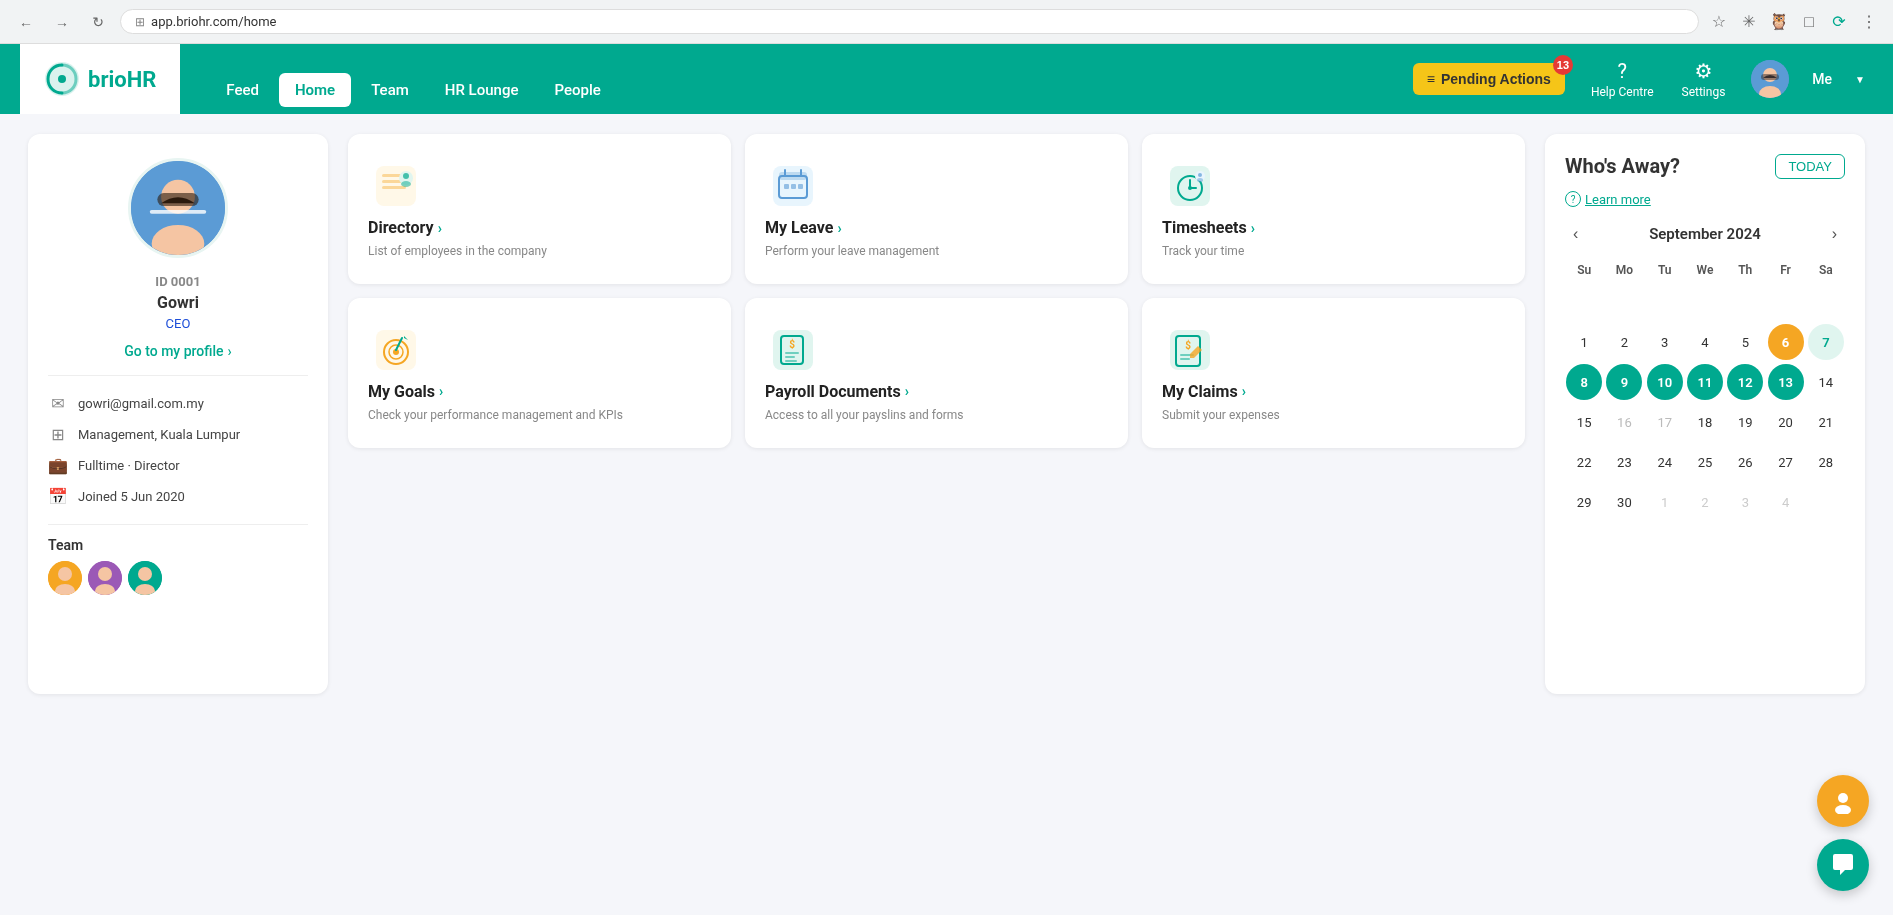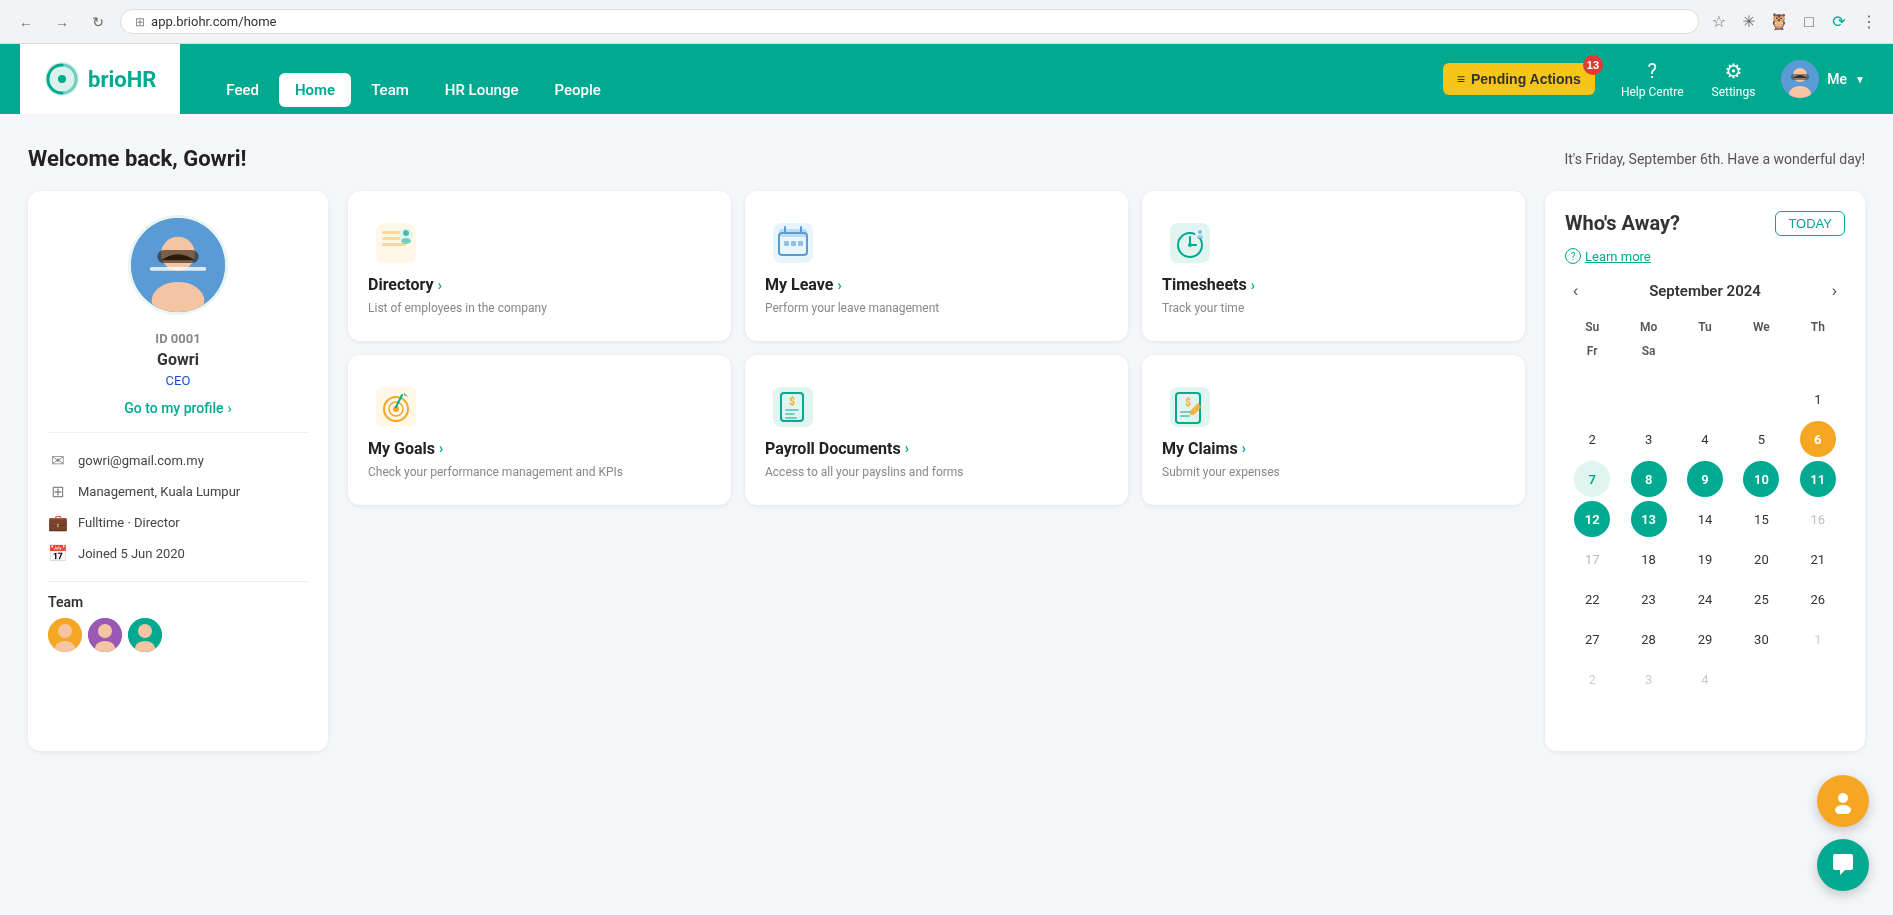--- a/index.html
+++ b/index.html
@@ -58,21 +58,21 @@
       cursor: pointer; display: flex; align-items: center; gap: 6px; font-weight: 600; font-size: 14px;
       color: #333; position: relative; margin-right: 16px;
     }
     .pending-badge {
       background: #e53935; color: white; border-radius: 50%; width: 20px; height: 20px;
       font-size: 11px; font-weight: 700; display: flex; align-items: center; justify-content: center;
       position: absolute; top: -8px; right: -8px;
     }
     .nav-action { display: flex; flex-direction: column; align-items: center; color: white; cursor: pointer; padding: 0 10px; font-size: 12px; gap: 2px; }
     .nav-action-icon { font-size: 20px; }
-    .nav-avatar { display: flex; align-items: center; gap: 8px; color: white; cursor: pointer; padding: 0 8px; }
+    .nav-avatar { display: flex; align-items: center; gap: 23px; color: white; cursor: pointer; padding: 0 8px; }
     .avatar-circle {
       width: 38px; height: 38px; border-radius: 50%; background: #5b9bd5;
       display: flex; align-items: center; justify-content: center; overflow: hidden;
     }
 
     
     .main-content { padding: 20px 28px; }
     .welcome-bar {
       display: flex; justify-content: space-between; align-items: center;
       padding: 12px 0 20px 0;
@@ -123,21 +123,21 @@
     .calendar-header-row { display: flex; justify-content: space-between; align-items: flex-start; margin-bottom: 12px; }
     .whos-away-title { font-size: 20px; font-weight: 700; }
     .today-btn {
       border: 1px solid #00a98f; color: #00a98f; background: white;
       border-radius: 6px; padding: 4px 12px; cursor: pointer; font-size: 13px; font-weight: 500;
     }
     .learn-more-row { display: flex; align-items: center; gap: 4px; color: #00a98f; font-size: 13px; cursor: pointer; margin-bottom: 14px; }
     .calendar-nav { display: flex; align-items: center; justify-content: space-between; margin-bottom: 12px; }
     .cal-nav-btn { background: none; border: none; cursor: pointer; color: #555; font-size: 16px; padding: 4px 8px; }
     .cal-month-year { font-size: 15px; font-weight: 600; text-align: center; }
-    .cal-grid { display: grid; grid-template-columns: repeat(5, 1fr); gap: 2px; }
+    .cal-grid { display: grid; grid-template-columns: repeat(7, 1fr); gap: 2px; }
     .cal-day-header { text-align: center; font-size: 12px; font-weight: 600; color: #555; padding: 4px 0; }
     .cal-day {
       text-align: center; font-size: 13px; padding: 4px 2px;
       width: 36px; height: 36px; display: flex; align-items: center; justify-content: center;
       border-radius: 50%; cursor: pointer; margin: 1px auto;
     }
     .cal-day.today { background: #f5a623; color: white; font-weight: 700; }
     .cal-day.highlighted { background: #00a98f; color: white; font-weight: 600; }
     .cal-day.sat { background: #e0f5ef; color: #00a98f; font-weight: 600; }
     .cal-day.empty { color: #bbb; }
@@ -221,24 +221,20 @@
         <path d="M12 18 Q19 12 26 18" fill="#3a2e2e"></path>
         <rect x="10" y="14" width="18" height="6" rx="3" fill="#3a2e2e" opacity="0.5"></rect>
       </svg>
     </div>
     <span style="color:white; font-size:14px; font-weight:500;">Me</span>
     <span style="color:white; font-size:10px;">▼</span>
   </div>
 </nav>
 
 <div class="main-content">
-  <div class="welcome-bar">
-    <h1 class="welcome-title">Welcome back, Gowri!</h1>
-    <span class="welcome-date">It's Friday, September 6th. Have a wonderful day!</span>
-  </div>
 
   <div class="dashboard-grid">
 
     <div class="profile-card">
       <div class="profile-avatar-wrapper">
         <div class="profile-avatar">
           <svg viewBox="0 0 100 100" width="100" height="100">
             <circle cx="50" cy="50" r="50" fill="#5b9bd5"></circle>
             <circle cx="50" cy="38" r="18" fill="#f5c5a3"></circle>
             <ellipse cx="50" cy="88" rx="28" ry="20" fill="#f5c5a3"></ellipse>

